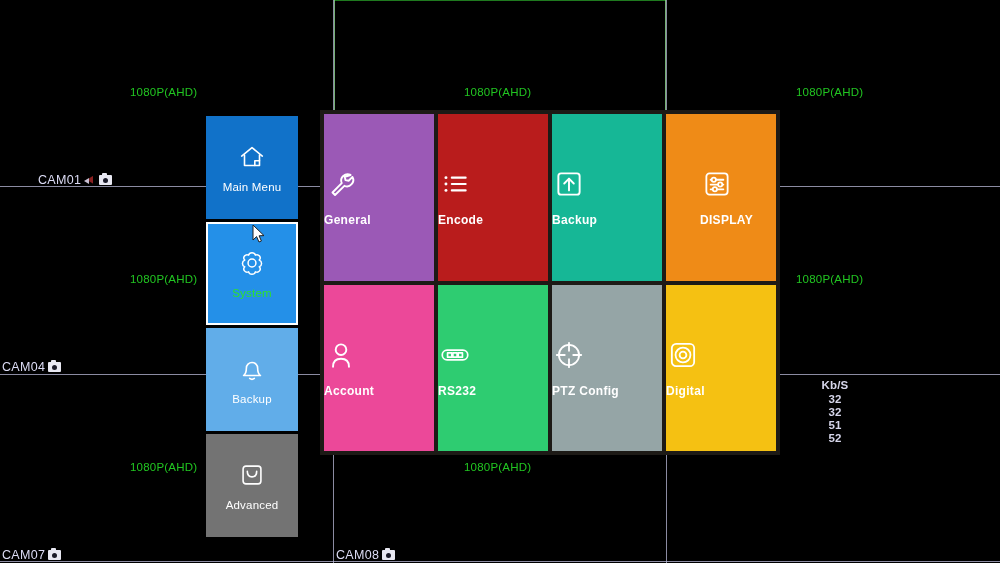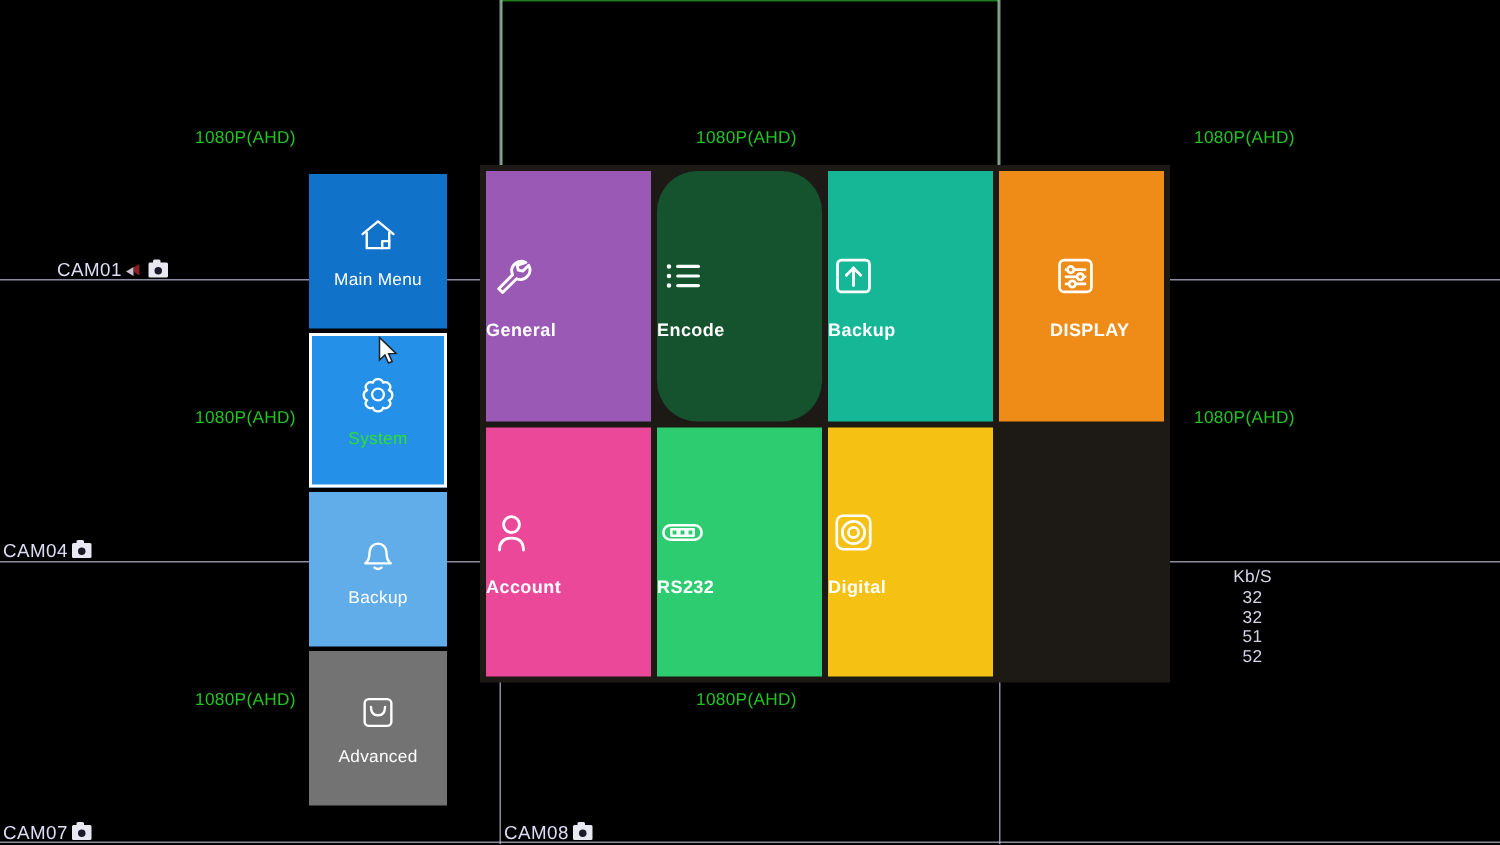--- a/index.html
+++ b/index.html
@@ -255,21 +255,21 @@
     </div>
     <div class="cam-label" style="left:2px;top:549px;">
       <span class="cam-text">CAM07</span>
       <span class="ico-badge"></span>
     </div>
     <div class="cam-label" style="left:336px;top:549px;">
       <span class="cam-text">CAM08</span>
       <span class="ico-badge"></span>
     </div>
 
-    <div class="kbs" style="left:805px;top:379px;width:60px;">
+    <div class="kbs" style="left:805px;top:379px;width:60px;font-weight:bold;">
       <div class="kbs-head">Kb/S</div>
       <span class="kbs-val">32</span>
       <span class="kbs-val">32</span>
       <span class="kbs-val">51</span>
       <span class="kbs-val">52</span>
     </div>
   </div>
 
   <div class="sidemenu">
 
@@ -310,21 +310,21 @@
   <div class="tilepanel">
     <div class="tilegrid">
 
       <div class="tile" style="background:#9b59b6;">
         <svg class="t-ico" viewBox="0 0 32 32" fill="none" stroke="#ffffff" stroke-width="1.8" stroke-linecap="round" stroke-linejoin="round">
           <path d="M25 7.5 a6 6 0 0 0 -8.3 7.7 L8 24 l2.4 2.4 l8.8 -8.7 a6 6 0 0 0 7.6 -8.4 l-3.6 3.6 l-3 -0.6 l-0.6 -3 z"></path>
         </svg>
         <span class="t-label">General</span>
       </div>
 
-      <div class="tile" style="background:#14532d;border-radius:27px;">
+      <div class="tile" style="background:#b91c1c;">
         <svg class="t-ico" viewBox="0 0 32 32" fill="none" stroke="#ffffff" stroke-width="2" stroke-linecap="round">
           <circle cx="7.5" cy="10" r="1.4" fill="#ffffff" stroke="none"></circle>
           <circle cx="7.5" cy="16" r="1.4" fill="#ffffff" stroke="none"></circle>
           <circle cx="7.5" cy="22" r="1.4" fill="#ffffff" stroke="none"></circle>
           <path d="M13 10 H26"></path>
           <path d="M13 16 H26"></path>
           <path d="M13 22 H26"></path>
         </svg>
         <span class="t-label">Encode</span>
       </div>
@@ -362,20 +362,30 @@
       <div class="tile" style="background:#2ecc71;">
         <svg class="t-ico" viewBox="0 0 32 32" fill="none" stroke="#ffffff" stroke-width="1.6" stroke-linecap="round" stroke-linejoin="round">
           <rect x="4" y="11.5" width="24" height="9" rx="4.5"></rect>
           <rect x="9" y="14" width="4" height="4"></rect>
           <rect x="14" y="14" width="4" height="4"></rect>
           <rect x="19" y="14" width="4" height="4"></rect>
         </svg>
         <span class="t-label">RS232</span>
       </div>
 
+      <div class="tile" style="background:#95a5a6;">
+        <svg class="t-ico" viewBox="0 0 32 32" fill="none" stroke="#ffffff" stroke-width="1.7" stroke-linecap="round">
+          <circle cx="16" cy="16" r="9.5"></circle>
+          <path d="M16 4.5 V12"></path>
+          <path d="M16 20 V27.5"></path>
+          <path d="M4.5 16 H12"></path>
+          <path d="M20 16 H27.5"></path>
+        </svg>
+        <span class="t-label">PTZ Config</span>
+      </div>
 
       <div class="tile" style="background:#f5c112;">
         <svg class="t-ico" viewBox="0 0 32 32" fill="none" stroke="#ffffff" stroke-width="1.7" stroke-linecap="round" stroke-linejoin="round">
           <rect x="5.5" y="5.5" width="21" height="21" rx="4"></rect>
           <circle cx="16" cy="16" r="7"></circle>
           <circle cx="16" cy="16" r="3.2"></circle>
         </svg>
         <span class="t-label">Digital</span>
       </div>
 

